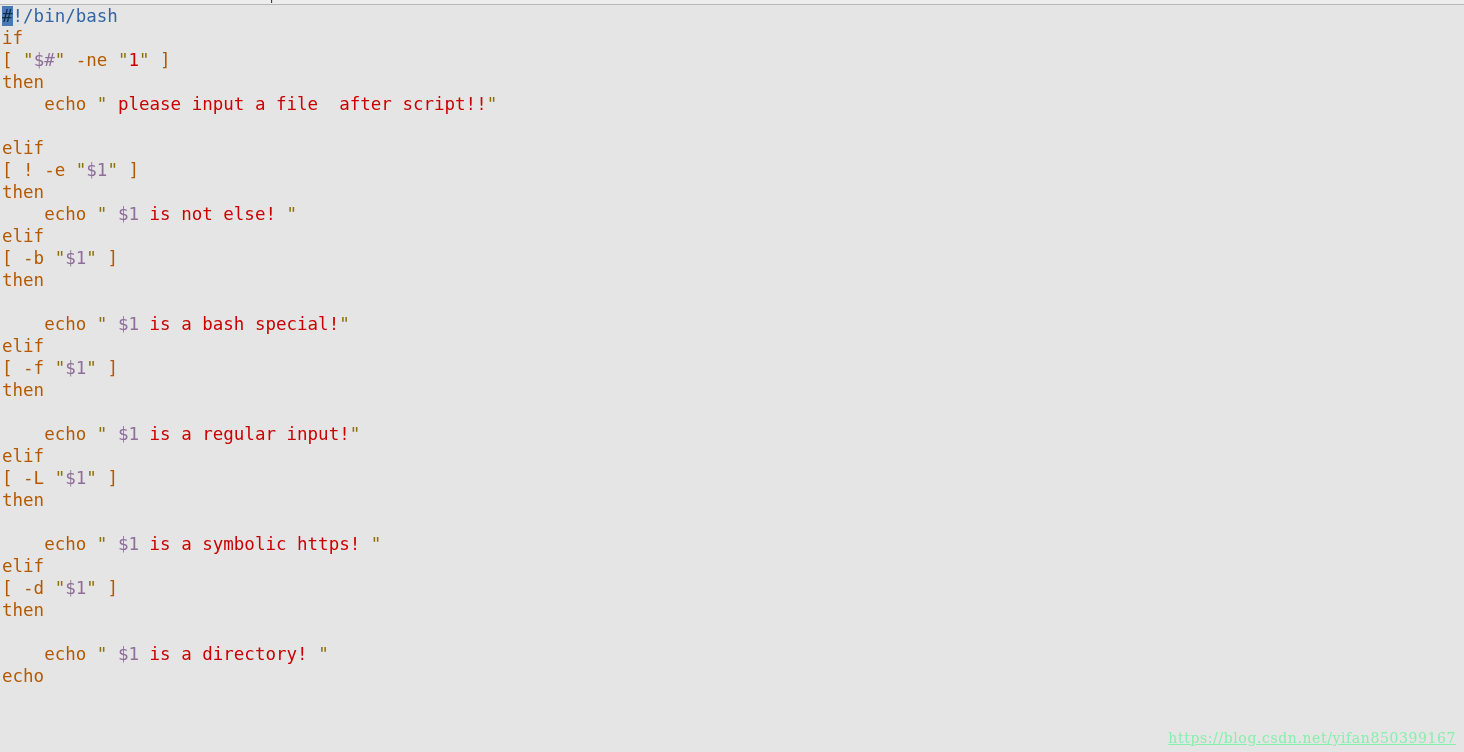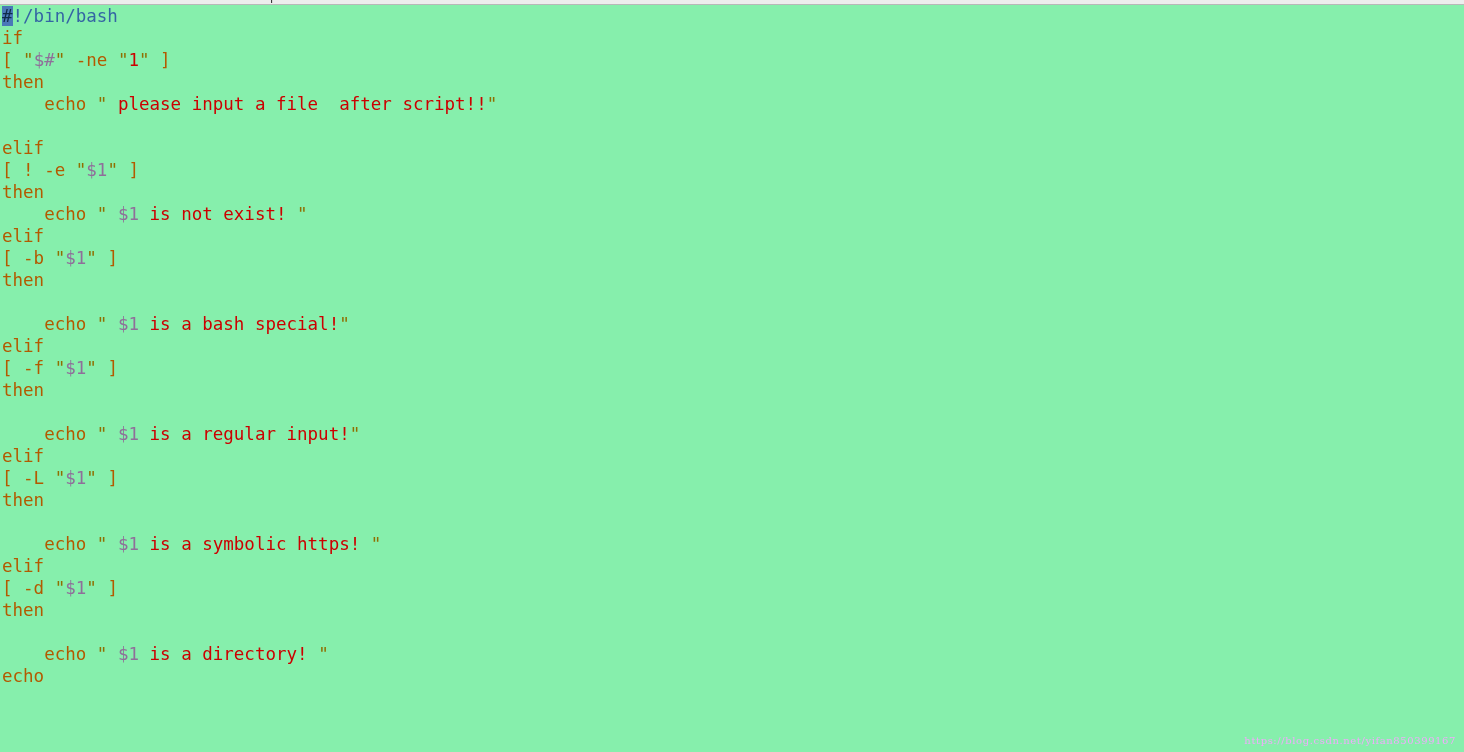--- a/index.html
+++ b/index.html
@@ -48,21 +48,21 @@
   }
   .menubar .menu-item:first-child { margin-left: 4px; }
 
   
   .term {
     position: absolute;
     left: 0;
     top: 5px;
     width: 1464px;
     height: 747px;
-    background: #86efac;
+    background: #e5e5e5;
     padding: 0;
     box-sizing: border-box;
   }
   .line {
     height: 22px;
     line-height: 22px;
     font-size: 17.5px;
     letter-spacing: 0px;
     white-space: pre;
     padding-left: 2px;
@@ -80,25 +80,26 @@
     background: #4a79b8;
     color: #0f2b4a;
   }
 
   
   .watermark {
     position: absolute;
     right: 8px;
     bottom: 6px;
     font-family: "DejaVu Serif", "Liberation Serif", serif;
-    font-size: 10px;
-    color: #f0abfc;
+    font-size: 14px;
+    color: #86efac;
     letter-spacing: 0.6px;
     white-space: nowrap;
     user-select: none;
+    text-decoration: underline;
   }
 </style>
 </head>
 <body>
 
 <div class="window">
 
   <div class="menubar">
     <div class="menu-item">File</div>
     <div class="menu-item">Edit</div>
@@ -111,21 +112,21 @@
   <div class="term" id="term">
       <div class="line"><span class="cursor">#</span><span class="t-comment">!/bin/bash</span></div>
       <div class="line"><span class="t-kw">if</span></div>
       <div class="line"><span class="t-punct">[ </span><span class="t-quote">"</span><span class="t-var">$#</span><span class="t-quote">"</span><span class="t-punct"> -ne </span><span class="t-quote">"</span><span class="t-str">1</span><span class="t-quote">"</span><span class="t-punct"> ]</span></div>
       <div class="line"><span class="t-kw">then</span></div>
       <div class="line"><span class="t-kw">    echo </span><span class="t-quote">"</span><span class="t-str"> please input a file  after script!!</span><span class="t-quote">"</span></div>
       <div class="line">&nbsp;</div>
       <div class="line"><span class="t-kw">elif</span></div>
       <div class="line"><span class="t-punct">[ ! -e </span><span class="t-quote">"</span><span class="t-var">$1</span><span class="t-quote">"</span><span class="t-punct"> ]</span></div>
       <div class="line"><span class="t-kw">then</span></div>
-      <div class="line"><span class="t-kw">    echo </span><span class="t-quote">"</span><span class="t-str"> </span><span class="t-var">$1</span><span class="t-str"> is not exist! </span><span class="t-quote">"</span></div>
+      <div class="line"><span class="t-kw">    echo </span><span class="t-quote">"</span><span class="t-str"> </span><span class="t-var">$1</span><span class="t-str"> is not else! </span><span class="t-quote">"</span></div>
       <div class="line"><span class="t-kw">elif</span></div>
       <div class="line"><span class="t-punct">[ -b </span><span class="t-quote">"</span><span class="t-var">$1</span><span class="t-quote">"</span><span class="t-punct"> ]</span></div>
       <div class="line"><span class="t-kw">then</span></div>
       <div class="line">&nbsp;</div>
       <div class="line"><span class="t-kw">    echo </span><span class="t-quote">"</span><span class="t-str"> </span><span class="t-var">$1</span><span class="t-str"> is a bash special!</span><span class="t-quote">"</span></div>
       <div class="line"><span class="t-kw">elif</span></div>
       <div class="line"><span class="t-punct">[ -f </span><span class="t-quote">"</span><span class="t-var">$1</span><span class="t-quote">"</span><span class="t-punct"> ]</span></div>
       <div class="line"><span class="t-kw">then</span></div>
       <div class="line">&nbsp;</div>
       <div class="line"><span class="t-kw">    echo </span><span class="t-quote">"</span><span class="t-str"> </span><span class="t-var">$1</span><span class="t-str"> is a regular input!</span><span class="t-quote">"</span></div>

